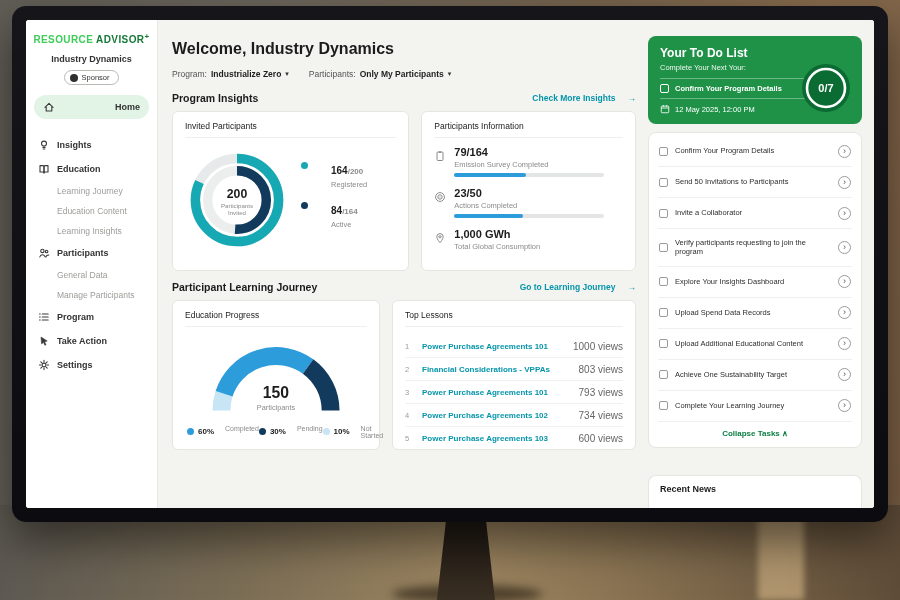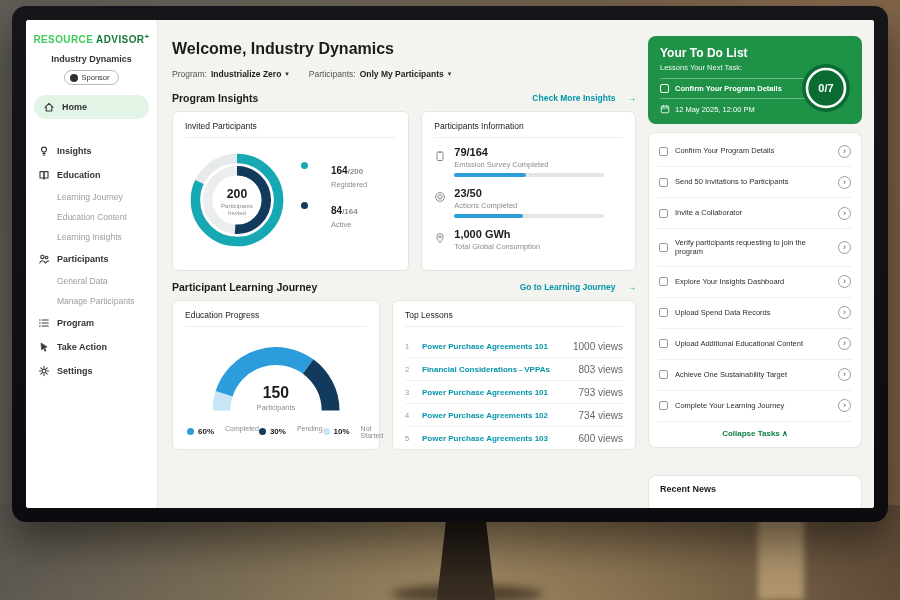--- a/index.html
+++ b/index.html
@@ -28,21 +28,21 @@
   .sidebar { width:132px; min-width:132px; background:#fff; border-right:1px solid #e8e8e4;
     padding:12px 0 8px; display:flex; flex-direction:column; }
   .logo { text-align:center; font-size:10px; font-weight:bold; letter-spacing:.4px; margin-bottom:9px; }
   .logo .l1 { color:#3dcd58; } .logo .l2 { color:#157a38; } .logo .plus { color:#157a38; font-size:8px; vertical-align:super; }
   .org { text-align:center; font-size:9px; font-weight:bold; color:#333; }
   .sponsor { margin:6px auto 10px; border:1px solid #b9b9b4; border-radius:10px;
     padding:2px 9px 2px 5px; font-size:7.5px; color:#333; display:flex; align-items:center; gap:4px; cursor:pointer;text-align:center; }
   .sponsor-dot { width:8px; height:8px; border-radius:50%; background:#2f2f2f; }
   .nav-item { display:flex; align-items:center; gap:7px; padding:6px 12px; font-size:9px;
     font-weight:bold; color:#333; cursor:pointer; }
-  .nav-item.active { background:#e2f4e6; border-radius:14px; margin:0 8px 20px; padding:6px 9px; }
+  .nav-item.active { background:#e2f4e6; border-radius:14px; margin:0 8px 14px; padding:6px 9px;justify-content:space-between; }
   .nav-sub { padding:5px 12px 5px 31px; font-size:8.5px; color:#9c9c98; cursor:pointer; }
   .nico { width:12px; height:12px; display:inline-flex; }
 
   
   .content { flex:1; background:#f3f3ef; display:flex; gap:12px; padding:0 12px 0 14px; overflow:hidden; }
   .main { flex:1; min-width:0; padding-top:20px; }
   h1 { font-size:16px; font-weight:bold; color:#1c1c1c; margin-bottom:11px; }
   .filters { display:flex; gap:20px; align-items:center; font-size:8.5px; color:#555; margin-bottom:13px; }
   .filter { display:flex; align-items:center; cursor:pointer; }
   .filter-value { font-weight:bold; color:#1e1e1e; margin-left:4px; }
@@ -387,21 +387,21 @@
             <span class="lesson-title">Power Purchase Agreements 103</span>
             <span class="lesson-views">600 views</span>
           </div>
         </section>
       </div>
     </main>
 
     <aside class="todo-col">
       <div class="todo-green">
         <div class="todo-title">Your To Do List</div>
-        <div class="todo-sub">Lessons Your Next Task:</div>
+        <div class="todo-sub">Complete Your Next Your:</div>
         <div class="todo-rows">
           <div class="todo-next">
             <span class="todo-check"></span>
             <span>Confirm Your Program Details</span>
           </div>
           <div class="todo-date">
             <svg width="10" height="10" viewBox="0 0 12 12" fill="none" stroke="#fff" stroke-width="1">
                   <rect x="1.5" y="2.5" width="9" height="8" rx="1"></rect>
                   <path d="M1.5 4.8 h9 M4 1.3 v2 M8 1.3 v2"></path>
                 </svg>

